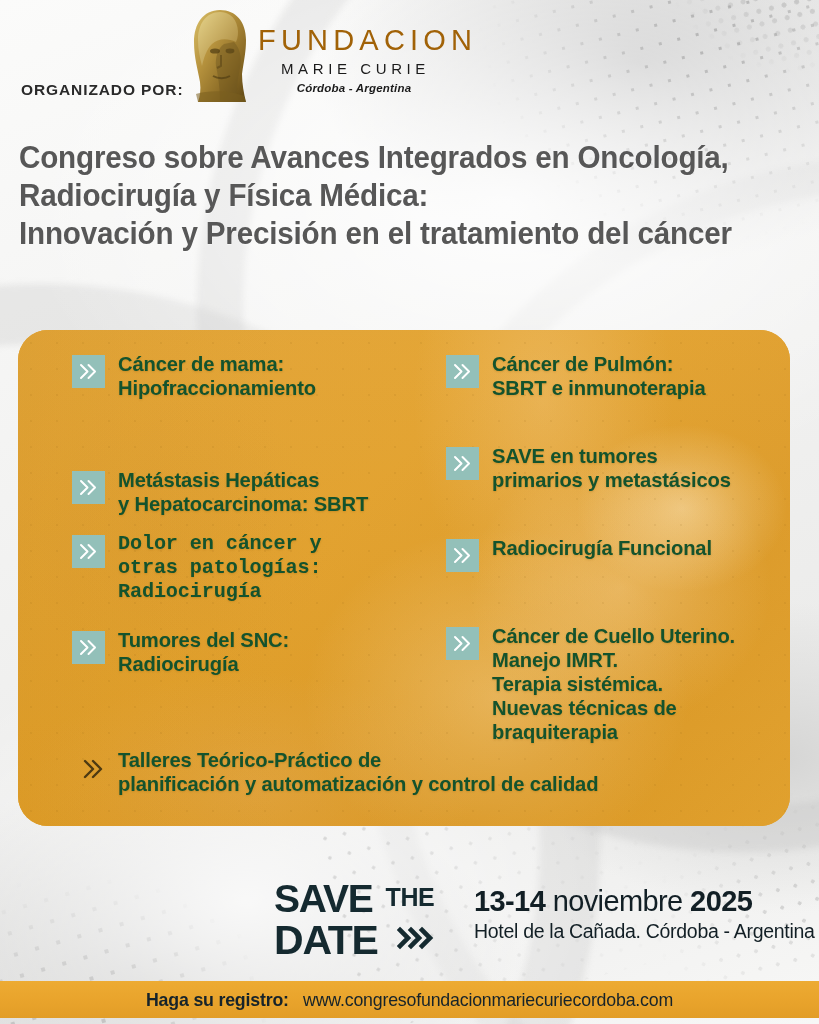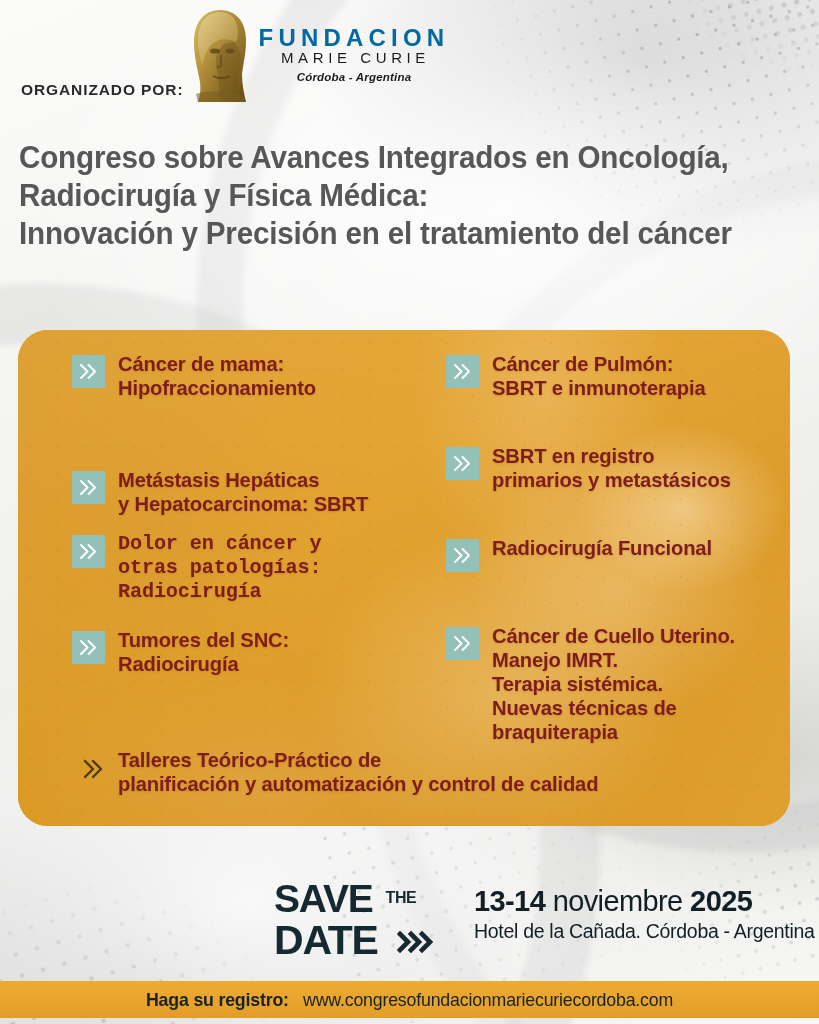--- a/index.html
+++ b/index.html
@@ -99,26 +99,26 @@
     position:absolute;left:21px;top:81px;
     font-size:15.5px;font-weight:700;letter-spacing:.9px;
     color:#2a2a2a;
   }
   .logo{position:absolute;left:190px;top:8px;width:260px;height:104px;}
   .logo-bust{
     position:absolute;left:0;top:0;width:62px;height:96px;
   }
   .logo-text{position:absolute;left:68px;top:18px;width:192px;text-align:center;}
   .lt-1{
-    font-size:24px;font-weight:700;letter-spacing:5.2px;
-    color:#0369a1;line-height:1;
+    font-size:29px;font-weight:400;letter-spacing:5.2px;
+    color:#a16207;line-height:1;
   }
   .lt-2{
     font-size:15px;font-weight:500;letter-spacing:4.6px;
-    color:#1b1b1b;line-height:1;padding-left:3px;
+    color:#1b1b1b;line-height:1;margin-top:6px;padding-left:3px;
   }
   .lt-3{
     font-size:11.5px;font-style:italic;font-weight:700;
     color:#1b1b1b;line-height:1;margin-top:7px;letter-spacing:.2px;
   }
 
   
   .title{
     position:absolute;left:19px;top:138px;width:780px;
     color:#575757;
@@ -172,21 +172,21 @@
 
   .item{position:relative;padding-left:46px;margin-bottom:0;}
   .chev-box{
     position:absolute;left:0;top:3px;
     width:33px;height:33px;
     background:#93c0b9;
     display:flex;align-items:center;justify-content:center;
   }
   .chev-box svg{display:block;}
   .item-text{
-    color:#7f1d1d;
+    color:#14532d;
     font-size:20.2px;
     font-weight:700;
     line-height:24px;
     letter-spacing:-.15px;
     text-shadow:0 1px 2px rgba(150,95,10,.28);
   }
   .item-text .l{display:block;white-space:nowrap;}
 
   
   .item-wide{
@@ -199,22 +199,22 @@
 
   
   .std{
     position:absolute;left:274px;top:879px;width:210px;
     color:#152a30;
   }
   .std-row1{
     display:flex;align-items:center;gap:13px;line-height:1;
   }
   .std-save{font-size:39px;font-weight:700;letter-spacing:-1.2px;}
-  .std-the{font-size:16px;font-weight:700;letter-spacing:-.4px;padding-bottom:2px;}
-  .std-row2{display:flex;align-items:flex-end;gap:19px;line-height:1;margin-top:2px;}
+  .std-the{font-size:25px;font-weight:700;letter-spacing:-.4px;padding-bottom:2px;}
+  .std-row2{display:flex;align-items:center;gap:19px;line-height:1;margin-top:2px;}
   .std-date{font-size:41px;font-weight:700;letter-spacing:-1.2px;}
   .std-chev{display:block;padding-bottom:3px;}
 
   .when{
     position:absolute;left:474px;top:884px;width:345px;color:#121f25;
   }
   .when-line1{
     font-size:29px;font-weight:700;line-height:34px;letter-spacing:-.6px;white-space:nowrap;
   }
   .when-line1 .light{font-weight:400;}
@@ -330,21 +330,21 @@
             <svg width="21" height="19" viewBox="0 0 21 19" aria-hidden="true">
               <path d="M3 3 L9.5 9.5 L3 16" stroke="#ffffff" stroke-width="2" fill="none" stroke-linecap="round" stroke-linejoin="round"></path>
               <path d="M10.5 3 L17 9.5 L10.5 16" stroke="#ffffff" stroke-width="2" fill="none" stroke-linecap="round" stroke-linejoin="round"></path>
             </svg>
           </span><span class="item-text"><span class="l">Cáncer de Pulmón:</span><span class="l">SBRT e inmunoterapia</span></span></div>
         <div class="item" style="position: absolute; top: 92px; left: 0px;"><span class="chev-box">
             <svg width="21" height="19" viewBox="0 0 21 19" aria-hidden="true">
               <path d="M3 3 L9.5 9.5 L3 16" stroke="#ffffff" stroke-width="2" fill="none" stroke-linecap="round" stroke-linejoin="round"></path>
               <path d="M10.5 3 L17 9.5 L10.5 16" stroke="#ffffff" stroke-width="2" fill="none" stroke-linecap="round" stroke-linejoin="round"></path>
             </svg>
-          </span><span class="item-text"><span class="l">SBRT en registro</span><span class="l">primarios y metastásicos</span></span></div>
+          </span><span class="item-text"><span class="l">SAVE en tumores</span><span class="l">primarios y metastásicos</span></span></div>
         <div class="item" style="position: absolute; top: 184px; left: 0px;"><span class="chev-box">
             <svg width="21" height="19" viewBox="0 0 21 19" aria-hidden="true">
               <path d="M3 3 L9.5 9.5 L3 16" stroke="#ffffff" stroke-width="2" fill="none" stroke-linecap="round" stroke-linejoin="round"></path>
               <path d="M10.5 3 L17 9.5 L10.5 16" stroke="#ffffff" stroke-width="2" fill="none" stroke-linecap="round" stroke-linejoin="round"></path>
             </svg>
           </span><span class="item-text"><span class="l">Radiocirugía Funcional</span></span></div>
         <div class="item" style="position: absolute; top: 272px; left: 0px;"><span class="chev-box">
             <svg width="21" height="19" viewBox="0 0 21 19" aria-hidden="true">
               <path d="M3 3 L9.5 9.5 L3 16" stroke="#ffffff" stroke-width="2" fill="none" stroke-linecap="round" stroke-linejoin="round"></path>
               <path d="M10.5 3 L17 9.5 L10.5 16" stroke="#ffffff" stroke-width="2" fill="none" stroke-linecap="round" stroke-linejoin="round"></path>

